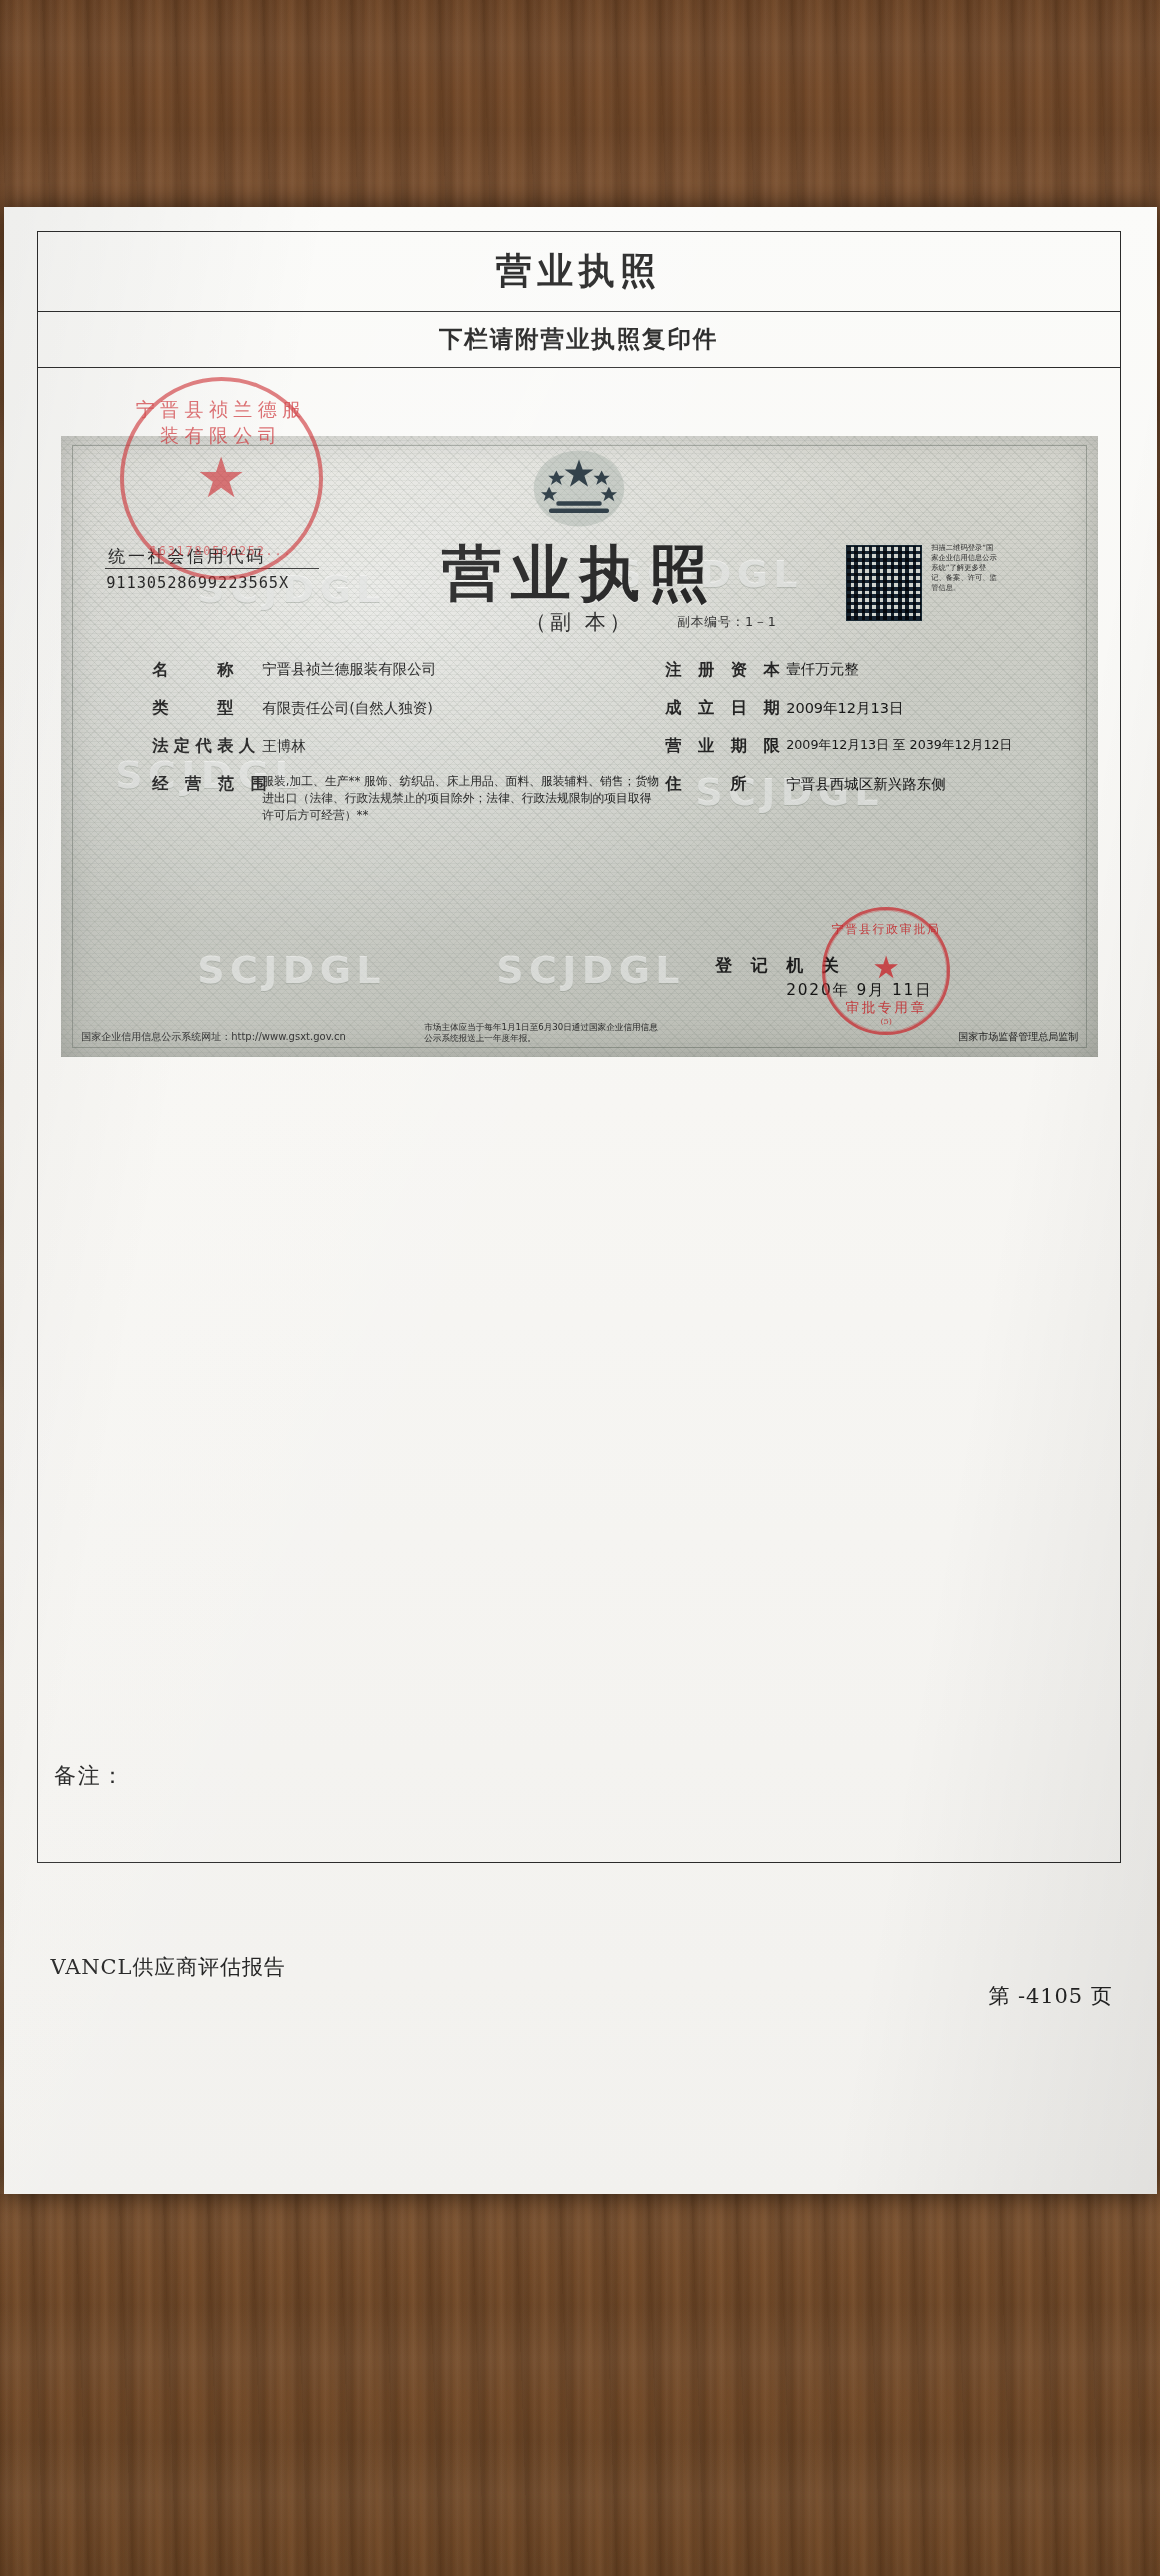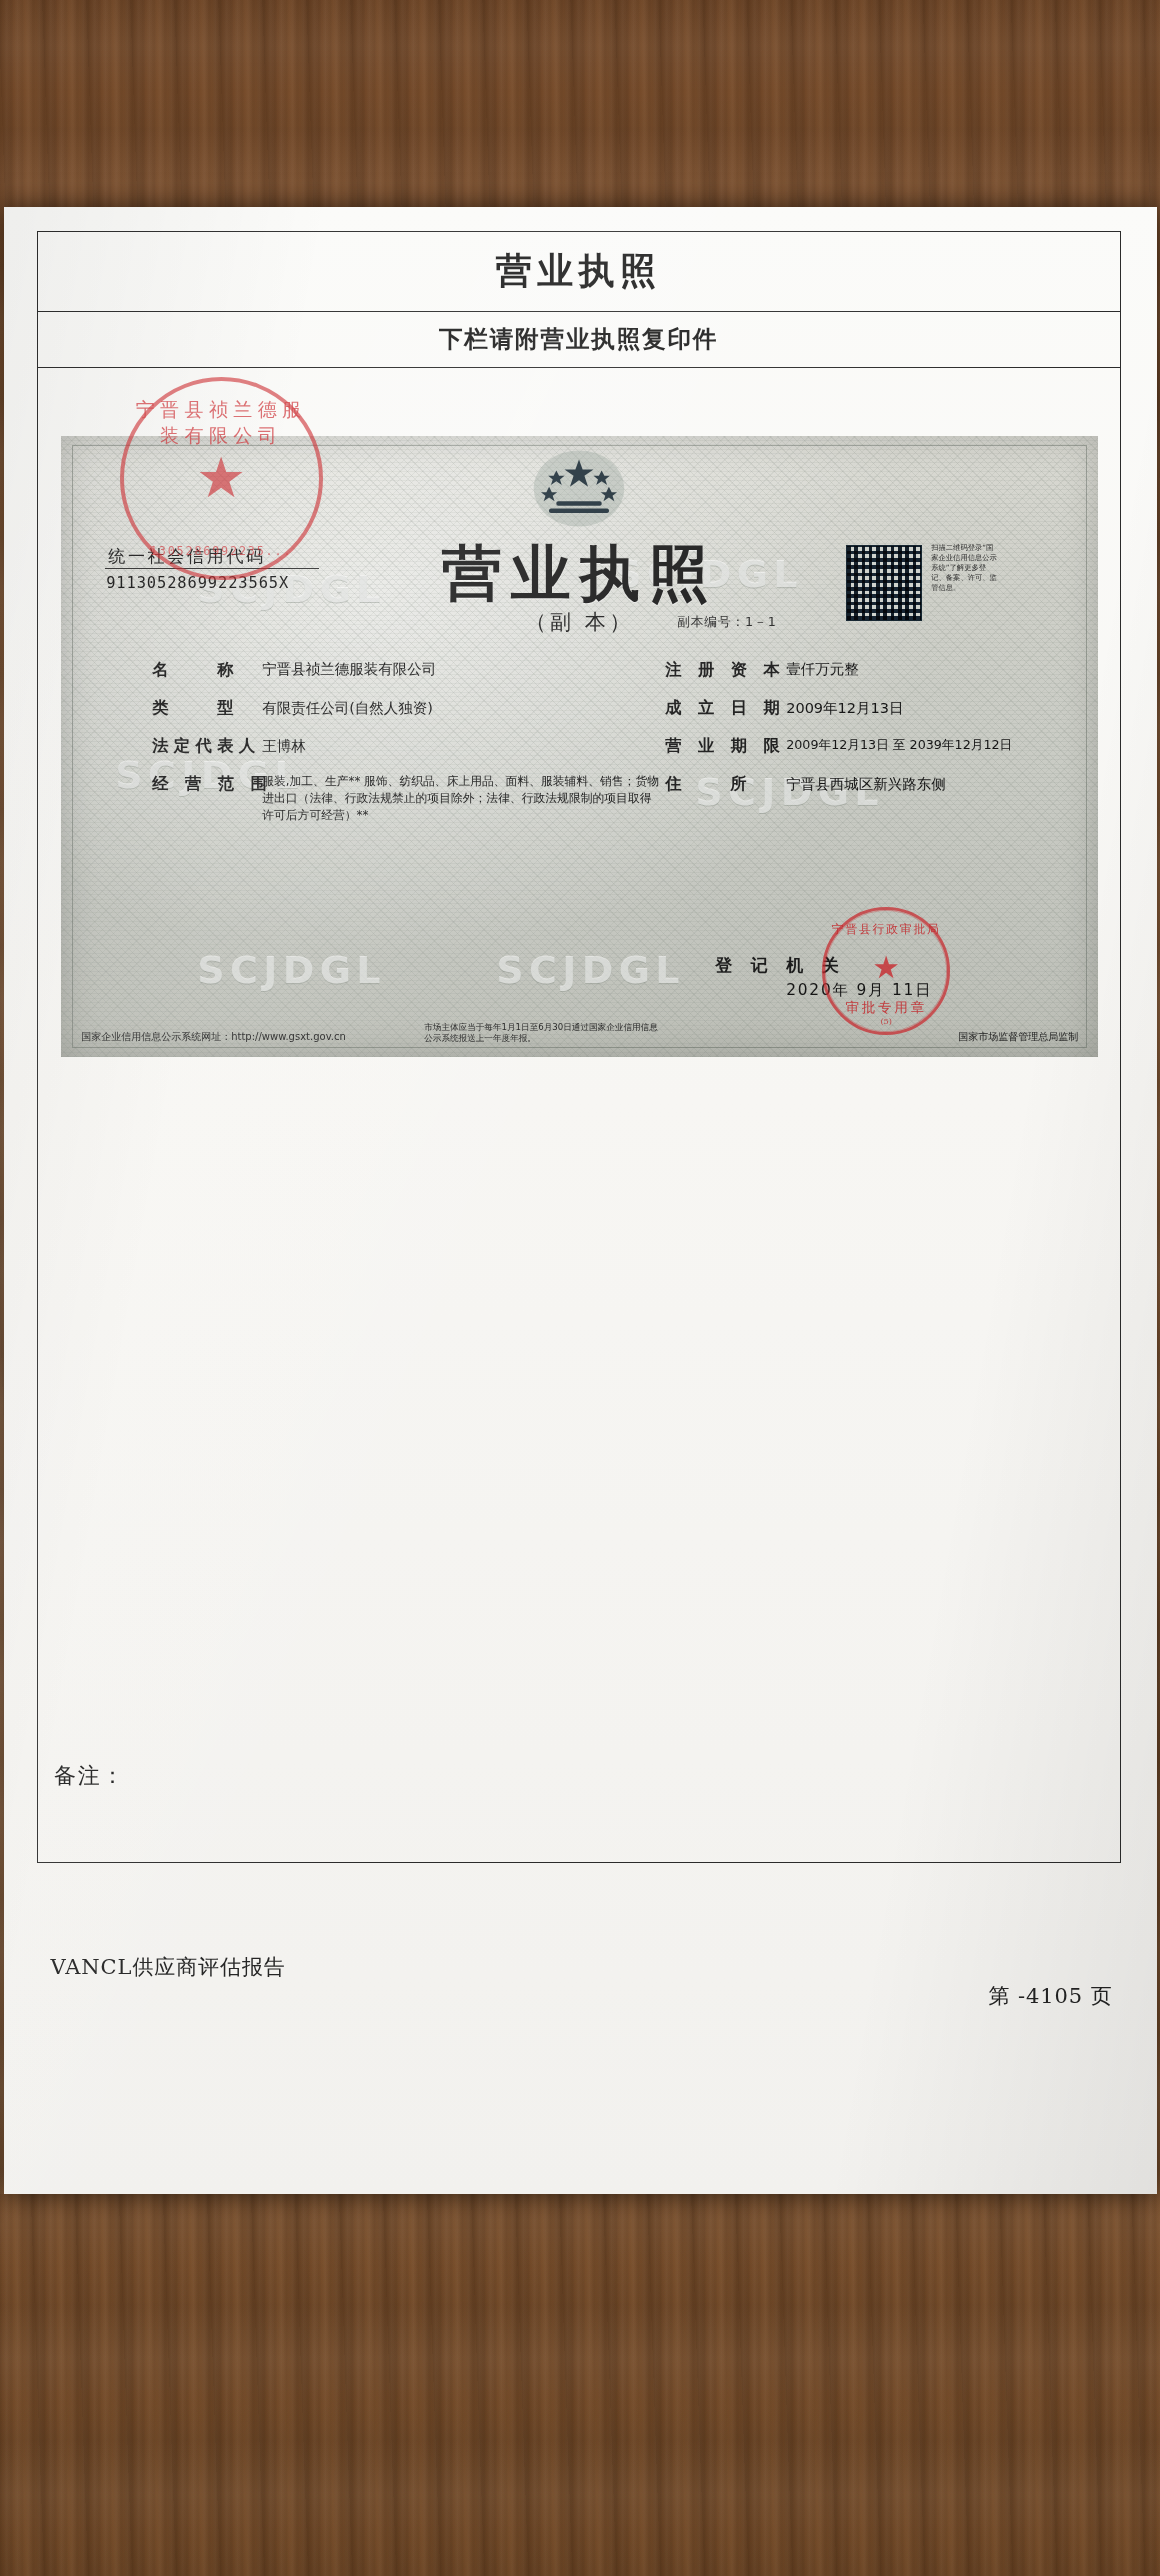--- a/index.html
+++ b/index.html
@@ -521,21 +521,21 @@
       </div>
 
       <div class="lic-foot left">国家企业信用信息公示系统网址：http://www.gsxt.gov.cn</div>
       <div class="lic-foot center">市场主体应当于每年1月1日至6月30日通过国家企业信用信息公示系统报送上一年度年报。</div>
       <div class="lic-foot right">国家市场监督管理总局监制</div>
     </div>
 
     <div class="seal-company">
       <div class="ctop">宁晋县祯兰德服装有限公司</div>
       <div class="cstar">★</div>
-      <div class="cbottom">1305286992235...</div>
+      <div class="cbottom">1631780586252...</div>
     </div>
 
     <div class="remark">备注：</div>
   </div>
 
   <div class="footer-left">VANCL供应商评估报告</div>
   <div class="footer-right">第 -4105 页</div>
 
   <div class="paper-shade"></div>
 </div>

